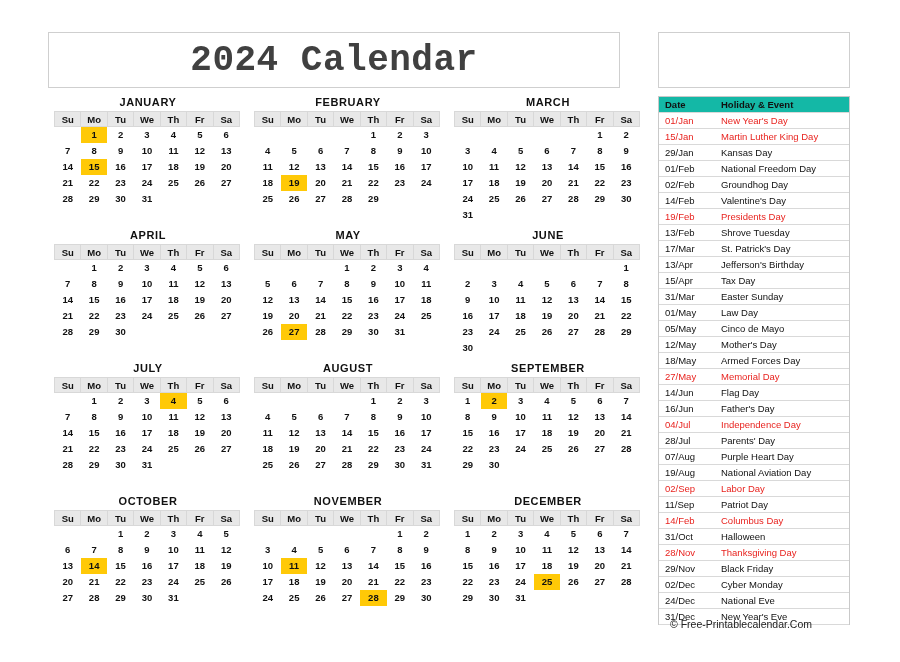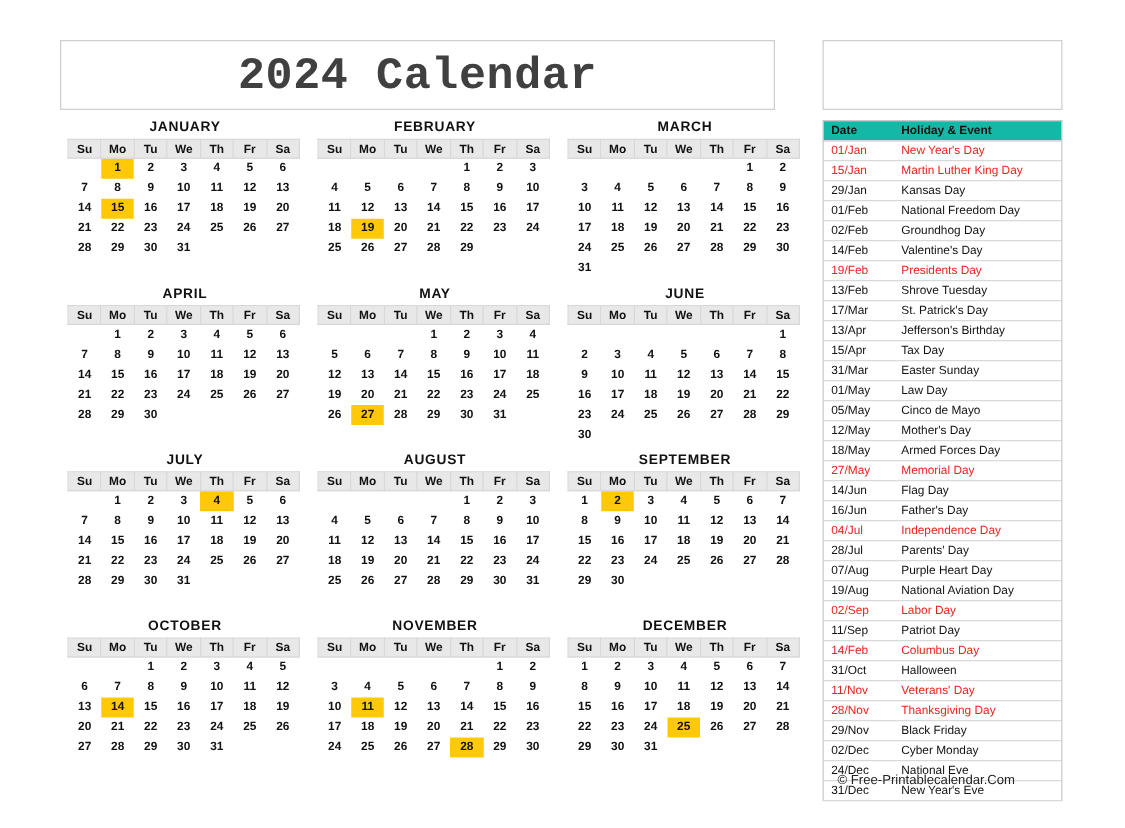--- a/index.html
+++ b/index.html
@@ -981,24 +981,20 @@
       </div>
       <div class="hrow fed">
         <div class="hdate">14/Feb</div>
         <div class="hname">Columbus Day</div>
       </div>
       <div class="hrow">
         <div class="hdate">31/Oct</div>
         <div class="hname">Halloween</div>
       </div>
       <div class="hrow fed">
-        <div class="hdate">11/Nov</div>
-        <div class="hname">Veterans' Day</div>
-      </div>
-      <div class="hrow fed">
         <div class="hdate">28/Nov</div>
         <div class="hname">Thanksgiving Day</div>
       </div>
       <div class="hrow">
         <div class="hdate">29/Nov</div>
         <div class="hname">Black Friday</div>
       </div>
       <div class="hrow">
         <div class="hdate">02/Dec</div>
         <div class="hname">Cyber Monday</div>

